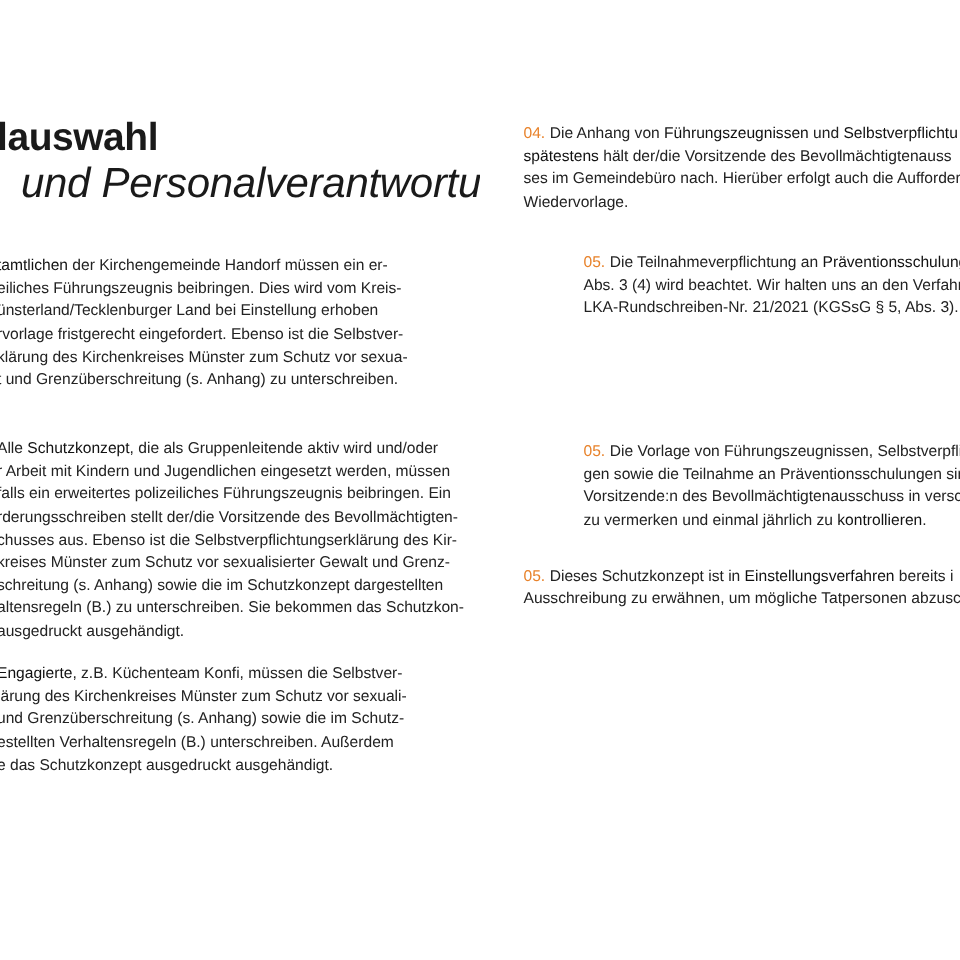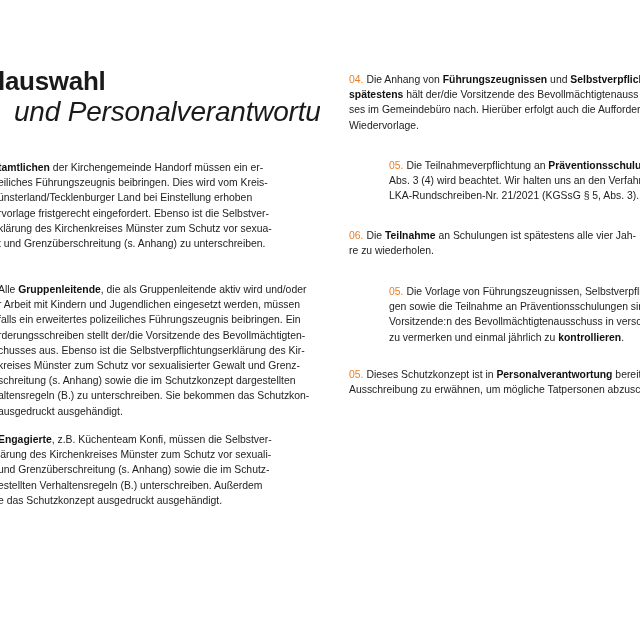--- a/index.html
+++ b/index.html
@@ -1,28 +1,28 @@
 <!DOCTYPE html>
 <html><head>
 <meta charset="utf-8">
 <style>
   html, body { margin:0; padding:0; background:#ffffff; }
   body { width:640px; height:640px; overflow:hidden; position:relative;
          font-family:"Liberation Sans", sans-serif; color:#1e1e1e; }
-  .page { position:absolute; top:0; height:536px; overflow:hidden; }
+  .page { position:absolute; top:10px; height:536px; overflow:hidden; }
   .page-left { left:0; width:320px; }
   .page-right { left:320px; width:320px; }
 
   .title-main { position:absolute; left:-2px; top:66px; font-size:26px; font-weight:bold;
                 letter-spacing:-0.3px; white-space:nowrap; color:#1a1a1a; }
   .title-sub { position:absolute; left:14px; top:96px; font-size:28px; font-style:italic;
                white-space:nowrap; color:#1a1a1a; letter-spacing:-0.2px; }
 
   .para { position:absolute; font-size:10.4px; line-height:15.2px; white-space:nowrap; color:#222; }
-  .para b, .para .bold { font-weight:bold; color:#111; }
+  .para b, .para .bold { font-weight:normal; color:#111; }
   .num { color:#e8822a; font-weight:normal; margin-right:3px; }
   .line { display:block; }
 
   .footer-rule { position:absolute; height:1.5px; background:#e8822a; }
   .footer-text { position:absolute; font-size:5.8px; white-space:nowrap; color:#444; }
   .footer-text .brand { font-weight:bold; color:#222; }
   .logo { position:absolute; width:26px; height:26px; border-radius:50%; background:#ec8a2a; }
   .logo svg { position:absolute; left:0; top:0; }
 </style>
 </head>
@@ -35,21 +35,21 @@
   <div class="para" style="left:-2px; top:160px;">
     <span class="line"><b>tamtlichen</b><span> der Kirchengemeinde Handorf müssen ein er-</span></span>
     <span class="line">eiliches Führungszeugnis beibringen.  Dies wird vom Kreis-</span>
     <span class="line">ünsterland/Tecklenburger Land bei Einstellung erhoben</span>
     <span class="line">rvorlage fristgerecht eingefordert. Ebenso ist die Selbstver-</span>
     <span class="line">klärung des Kirchenkreises Münster zum Schutz vor sexua-</span>
     <span class="line">t und Grenzüberschreitung (s. Anhang) zu unterschreiben.</span>
   </div>
 
   <div class="para" style="left:-2px; top:282px;">
-    <span class="line"><span>Alle </span><b>Gruppenleitende</b><span>, die als Gruppenleitende aktiv wird und/oder</span></span>
+    <span class="line"><span>Alle </span><b>Schutzkonzept</b><span>, die als Gruppenleitende aktiv wird und/oder</span></span>
     <span class="line">r Arbeit mit Kindern und Jugendlichen eingesetzt werden, müssen</span>
     <span class="line">falls ein erweitertes polizeiliches Führungszeugnis beibringen. Ein</span>
     <span class="line">rderungsschreiben stellt der/die Vorsitzende des Bevollmächtigten-</span>
     <span class="line">chusses aus.  Ebenso ist die Selbstverpflichtungserklärung des Kir-</span>
     <span class="line">kreises Münster zum Schutz vor sexualisierter Gewalt und Grenz-</span>
     <span class="line">schreitung (s. Anhang) sowie die im Schutzkonzept dargestellten</span>
     <span class="line">altensregeln (B.) zu unterschreiben. Sie bekommen das Schutzkon-</span>
     <span class="line">ausgedruckt ausgehändigt.</span>
   </div>
 
@@ -86,34 +86,30 @@
     <span class="line">ses im Gemeindebüro nach. Hierüber erfolgt auch die Aufforderun</span>
     <span class="line">Wiedervorlage.</span>
   </div>
 
   <div class="para" style="left:69px; top:158px;">
     <span class="line"><span class="num">05.</span><span>Die Teilnahmeverpflichtung an </span><b>Präventionsschulung</b></span>
     <span class="line">Abs. 3 (4) wird beachtet.  Wir halten uns an den Verfahre</span>
     <span class="line">LKA-Rundschreiben-Nr. 21/2021 (KGSsG § 5, Abs. 3).</span>
   </div>
 
-  <div class="para" style="left:29px; top:228px;">
-    <span class="line"><span class="num">06.</span><span>Die </span><b>Teilnahme</b><span> an Schulungen ist spätestens alle vier Jah-</span></span>
-    <span class="line">re zu wiederholen.</span>
-  </div>
 
   <div class="para" style="left:69px; top:284px;">
     <span class="line"><span class="num">05.</span><span>Die Vorlage von Führungszeugnissen, Selbstverpflicht</span></span>
     <span class="line">gen sowie die Teilnahme an Präventionsschulungen sind</span>
     <span class="line">Vorsitzende:n des Bevollmächtigtenausschuss in verschied</span>
     <span class="line"><span>zu vermerken und einmal jährlich zu </span><b>kontrollieren</b><span>.</span></span>
   </div>
 
   <div class="para" style="left:29px; top:367px;">
-    <span class="line"><span class="num">05.</span><span>Dieses Schutzkonzept ist in </span><b>Personalverantwortung</b><span> bereits i</span></span>
+    <span class="line"><span class="num">05.</span><span>Dieses Schutzkonzept ist in </span><b>Einstellungsverfahren</b><span> bereits i</span></span>
     <span class="line">Ausschreibung zu erwähnen, um mögliche Tatpersonen abzuschre</span>
   </div>
 
   <div class="footer-rule" style="left:30px; top:587px; width:290px;"></div>
   <div class="logo" style="left:30px; top:600px;">
     <svg width="26" height="26" viewBox="0 0 26 26">
       <path d="M6 8 Q9 12 12 13 Q15 10 19 6" stroke="#fff" stroke-width="1.4" fill="none"></path>
       <path d="M7 11 Q10 15 13 15 Q17 14 20 9" stroke="#fff" stroke-width="1.2" fill="none"></path>
       <circle cx="17" cy="7" r="1.2" fill="#fff"></circle>
       <line x1="13" y1="15" x2="13" y2="23" stroke="#fff" stroke-width="1.3"></line>

